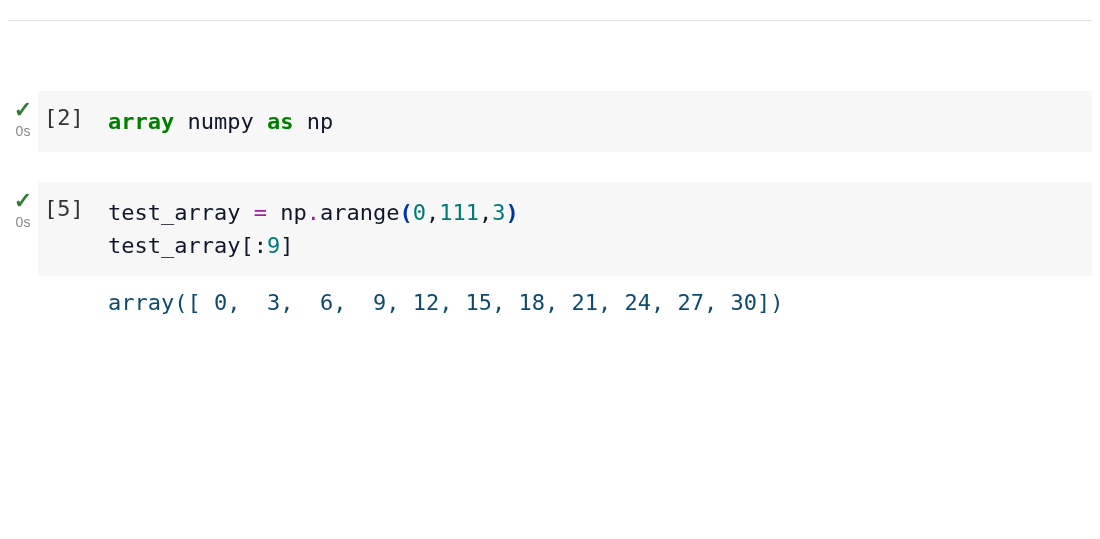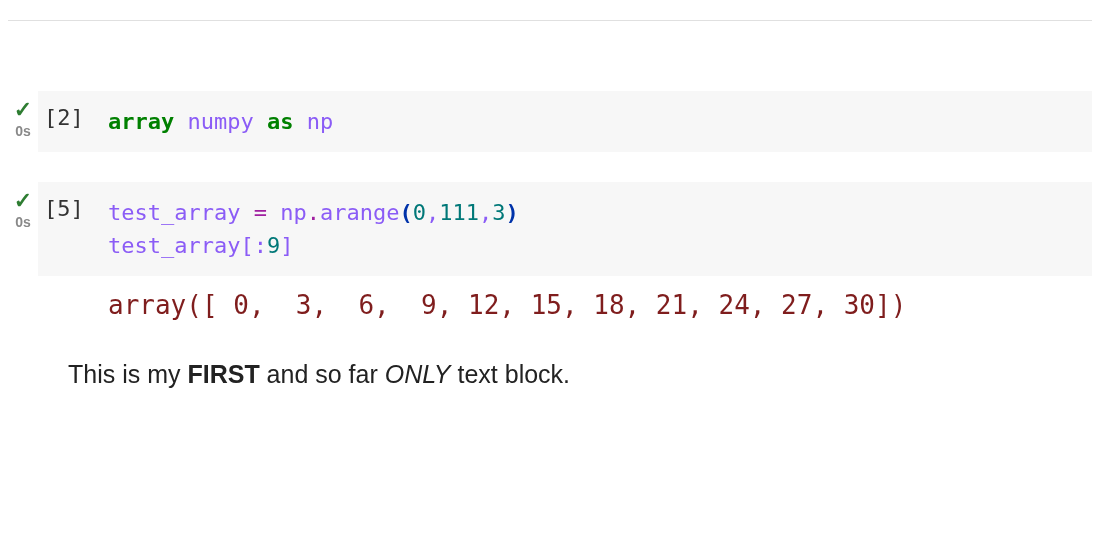--- a/index.html
+++ b/index.html
@@ -28,21 +28,20 @@
     .check-icon {
       color: #2e7d32;
       font-size: 22px;
       line-height: 1;
       font-weight: bold;
     }
     .exec-time {
       color: #888;
       font-size: 14px;
       margin-top: 2px;
-      font-weight: bold;
     }
     .cell-body {
       flex: 1;
       display: flex;
       flex-direction: column;
     }
     .code-row {
       display: flex;
       background: #f7f7f7;
       padding: 14px 0;
@@ -63,26 +62,26 @@
       line-height: 1.5;
       white-space: pre;
     }
     .output-row {
       display: flex;
       padding: 14px 0 0 0;
     }
     .output-content {
       flex: 1;
       font-family: "Menlo", "Consolas", monospace;
-      font-size: 26px;
+      font-size: 22px;
       white-space: pre;
-      color: #7f1d1d;
+      color: #0c4a6e;
     }
     .tok-kw { color: #008000; font-weight: bold; }
-    .tok-name { color: #8b5cf6; }
+    .tok-name { color: #0f172a; }
     .tok-paren { color: #0033aa; font-weight: bold; }
     .tok-num { color: #007878; }
     .tok-op { color: #a020a0; }
     .text-cell {
       padding: 10px 0 10px 60px;
       font-size: 25px;
       color: #222;
     }
     .text-cell .bold { font-weight: bold; }
     .text-cell .italic { font-style: italic; }
@@ -123,15 +122,14 @@
         <div class="code-content"><span class="tok-name">test_array </span><span class="tok-op">=</span><span class="tok-name"> np</span><span class="tok-op">.</span><span class="tok-name">arange</span><span class="tok-paren">(</span><span class="tok-num">0</span><span class="tok-name">,</span><span class="tok-num">111</span><span class="tok-name">,</span><span class="tok-num">3</span><span class="tok-paren">)</span>
 <span class="tok-name">test_array</span><span class="tok-name">[:</span><span class="tok-num">9</span><span class="tok-name">]</span></div>
       </div>
       <div class="output-row">
         <div class="prompt"></div>
         <div class="output-content">array([ 0,  3,  6,  9, 12, 15, 18, 21, 24, 27, 30])</div>
       </div>
     </div>
   </div>
 
-  <div class="text-cell"><span>This is my </span><span class="bold">FIRST</span><span> and so far </span><span class="italic">ONLY</span><span> text block.</span></div>
 
 </div>
 
 </body></html>

